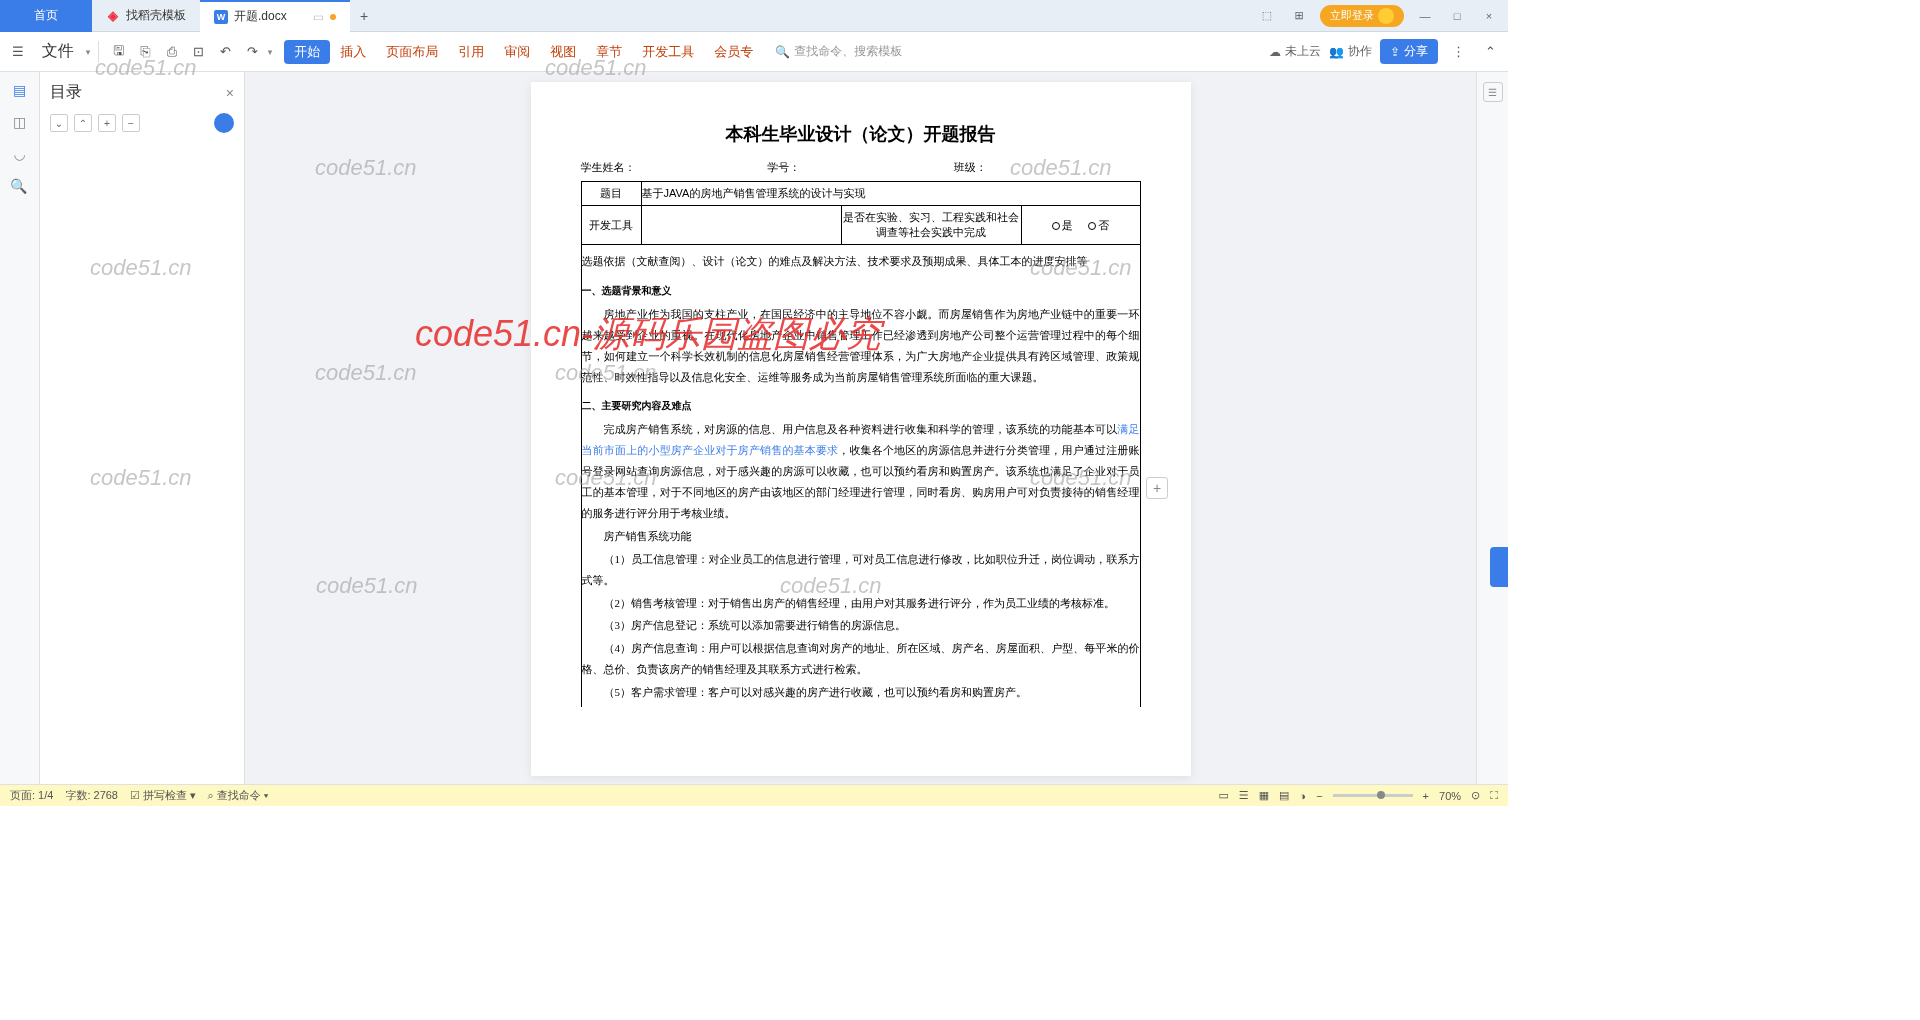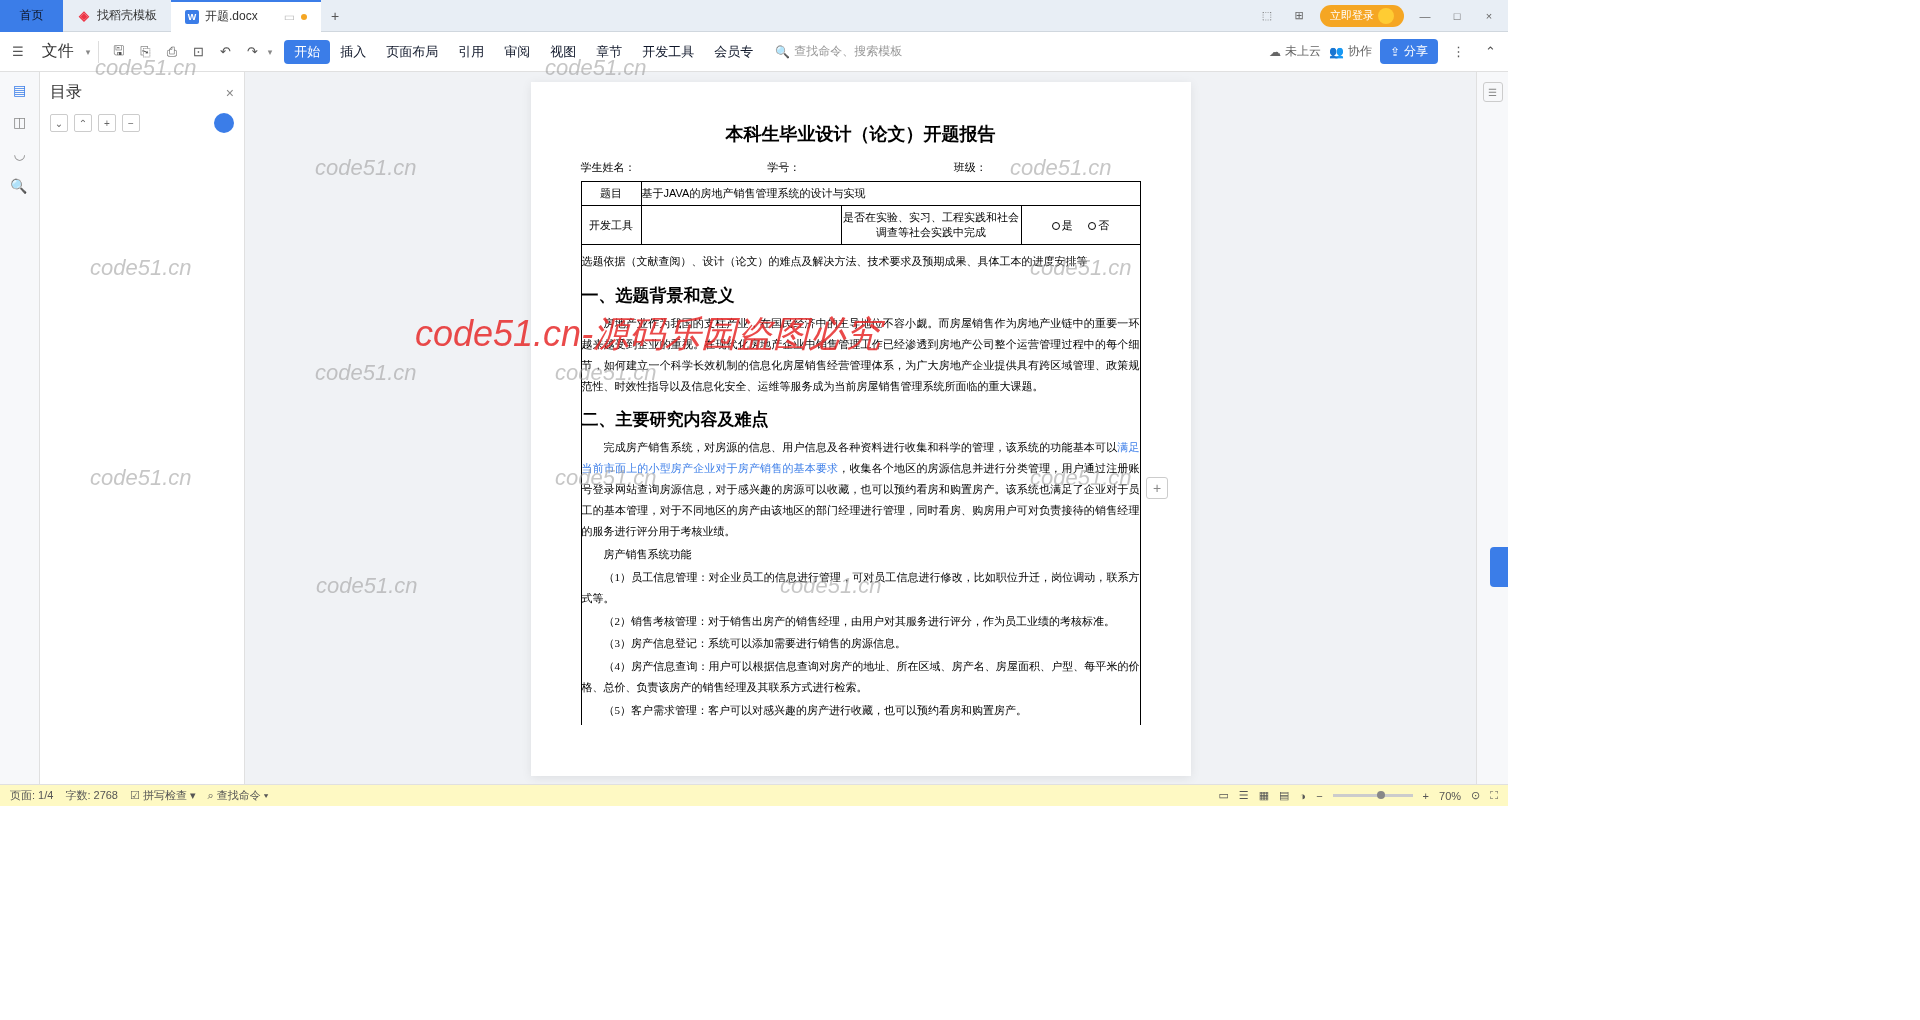--- a/index.html
+++ b/index.html
@@ -1,34 +1,34 @@
 <!DOCTYPE html>
 <html><head>
 <meta charset="utf-8">
 <style>
 *{margin:0;padding:0;box-sizing:border-box;font-family:"Microsoft YaHei",sans-serif}
 body{background:#fff;overflow:hidden;width:1508px;height:806px;position:relative}
 .tabbar{height:32px;background:#e8eef5;display:flex;align-items:center;border-bottom:1px solid #d0d7de}
 .tab{height:32px;display:flex;align-items:center;padding:0 14px;font-size:12px;color:#333;cursor:pointer;gap:6px}
 .tab.active{background:#fff;border-top:2px solid #3b7de8}
-.tab.home{background:#3b7de8;color:#0f172a;font-weight:500;width:63px;justify-content:center}
+.tab.home{background:#3b7de8;color:#ffffff;font-weight:500;width:92px;justify-content:center}
 .tab-icon{width:14px;height:14px;display:inline-flex;align-items:center;justify-content:center}
 .tab-icon.d{color:#e34;font-weight:bold;font-size:13px}
 .tab-icon.w{background:#3b7de8;color:#fff;font-size:9px;border-radius:2px;font-weight:bold;width:14px;height:14px}
 .tab-add{width:28px;text-align:center;font-size:14px;color:#555}
 .tabbar-right{margin-left:auto;display:flex;align-items:center;gap:10px;padding-right:8px}
 .login-btn{background:#f5a623;color:#fff;border-radius:12px;padding:3px 10px;font-size:11px;display:flex;align-items:center;gap:4px}
 .avatar{width:16px;height:16px;border-radius:50%;background:#fc3}
 .win-btn{width:22px;text-align:center;color:#666;font-size:11px}
 .toolbar{height:40px;display:flex;align-items:center;padding:0 6px;border-bottom:1px solid #e0e0e0;gap:4px}
 .tb-btn{padding:4px 6px;color:#555;font-size:13px;display:flex;align-items:center;gap:3px}
 .tb-file{font-size:16px;color:#333;padding:4px 8px}
 .tb-sep{width:1px;height:22px;background:#ddd;margin:0 4px}
 .menu{display:flex;height:100%;align-items:center;margin-left:8px}
-.menu-item{padding:0 10px;font-size:13px;color:#0f172a;height:100%;display:flex;align-items:center}
+.menu-item{padding:0 10px;font-size:13px;color:#c2410c;height:100%;display:flex;align-items:center}
 .menu-item.active{background:#3b7de8;color:#fff;border-radius:4px;height:24px}
 .tb-right{margin-left:auto;display:flex;align-items:center;gap:8px}
 .search-box{display:flex;align-items:center;gap:4px;color:#999;font-size:12px;padding:3px 8px;border-radius:4px}
 .share-btn{background:#3b7de8;color:#fff;padding:4px 10px;border-radius:4px;font-size:12px;display:flex;align-items:center;gap:4px}
 .cloud-btn{color:#666;font-size:12px;display:flex;align-items:center;gap:4px}
 .main{display:flex;height:calc(100% - 92px);position:relative}
 .sidebar{width:40px;background:#f7f8fa;border-right:1px solid #e0e0e0;display:flex;flex-direction:column;align-items:center;padding-top:8px;gap:12px}
 .side-ico{width:20px;height:20px;display:flex;align-items:center;justify-content:center;color:#888;font-size:14px}
 .side-ico.active{color:#3b7de8}
 .outline{width:205px;background:#fff;border-right:1px solid #e0e0e0;padding:10px}
@@ -39,21 +39,21 @@
 .canvas{flex:1;background:#f0f2f5;overflow:auto;display:flex;justify-content:center;padding:10px 0;position:relative}
 .page{width:660px;background:#fff;box-shadow:0 2px 10px rgba(0,0,0,.08);margin:0 auto;padding:40px 50px;font-size:12px;color:#000;position:relative}
 .doc-title{text-align:center;font-size:18px;font-weight:bold;margin-bottom:14px;font-family:"SimSun"}
 .info-row{display:flex;font-size:11px;margin-bottom:6px;font-family:"SimSun"}
 .info-row>span{flex:1}
 table.doc{width:100%;border-collapse:collapse;font-size:11px;font-family:"SimSun"}
 table.doc td{border:1px solid #000;padding:4px 0;vertical-align:middle}
 .td-label{text-align:center;width:60px}
 .radio{display:inline-block;width:8px;height:8px;border:1px solid #000;border-radius:50%;margin-right:2px;vertical-align:middle}
 .body-text{font-size:11px;line-height:1.9;font-family:"SimSun";text-align:justify;margin-top:2px}
-.sec-h{font-size:17px;font-weight:bold;margin:12px 0 6px;font-family:"SimSun"}
+.sec-h{font-size:10px;font-weight:bold;margin:12px 0 6px;font-family:"SimSun"}
 .indent{text-indent:2em}
 .link{color:#3b7de8}
 .right-bar{width:32px;background:#f7f8fa;border-left:1px solid #e0e0e0;display:flex;flex-direction:column;align-items:center;padding-top:10px}
 .rb-btn{width:20px;height:20px;border:1px solid #ccc;border-radius:3px;margin-bottom:8px;display:flex;align-items:center;justify-content:center;font-size:10px;color:#888}
 .float-plus{position:absolute;right:340px;top:405px;width:22px;height:22px;border:1px solid #ccc;border-radius:3px;display:flex;align-items:center;justify-content:center;font-size:14px;color:#888;background:#fff}
 .statusbar{position:absolute;bottom:0;left:0;right:0;height:22px;background:#fef9c3;border-top:1px solid #e0e0e0;display:flex;align-items:center;padding:8px 10px;font-size:11px;color:#555;gap:12px}
 .statusbar .right{margin-left:auto;display:flex;align-items:center;gap:10px}
 .zoom-track{width:80px;height:3px;background:#ccc;position:relative}
 .zoom-thumb{position:absolute;left:44px;top:-3px;width:8px;height:8px;border-radius:50%;background:#888}
 .wm{position:absolute;color:#999;font-size:22px;opacity:.55;pointer-events:none;font-style:italic}

